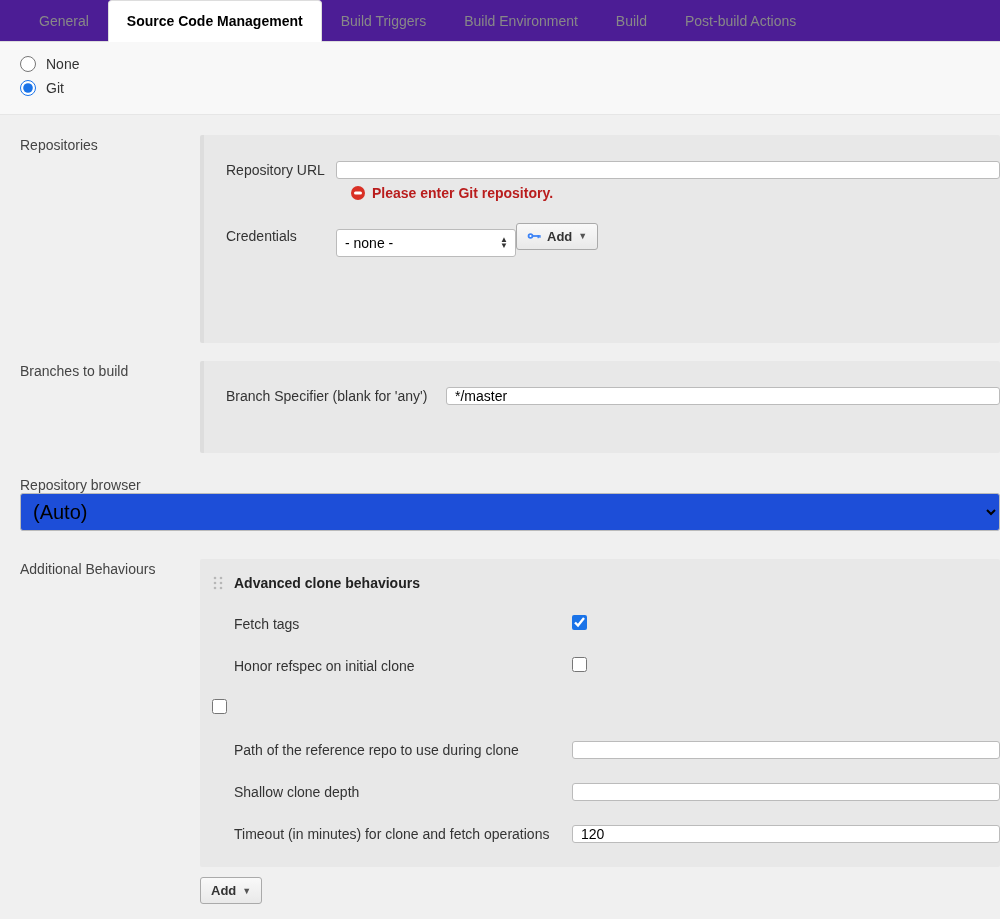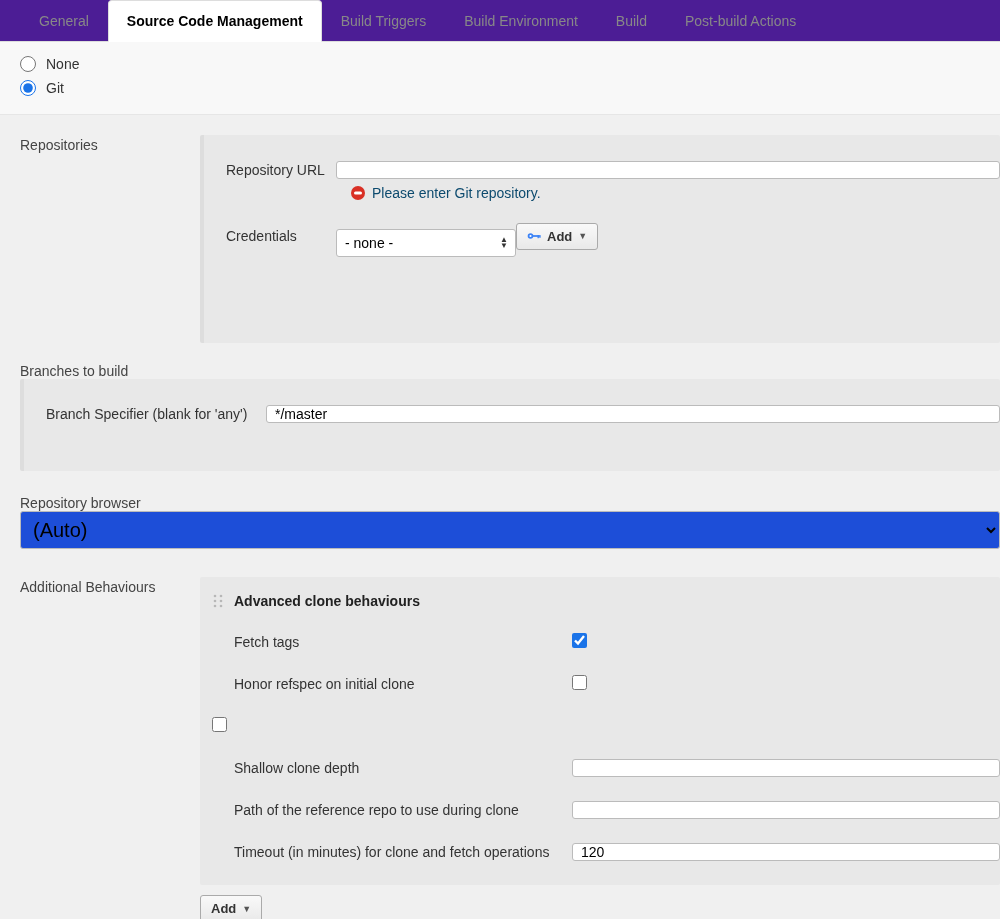--- a/index.html
+++ b/index.html
@@ -109,22 +109,22 @@
       padding-left: 124px;
       margin-top: -2px;
       margin-bottom: 6px;
     }
     .error-icon {
       width: 16px;
       height: 16px;
       flex-shrink: 0;
     }
     .error-text {
-      color: #0c4a6e;
-      font-weight: 400;
+      color: #b91c1c;
+      font-weight: 700;
     }
     .select-credentials {
       border: 1px solid #bbb;
       border-radius: 3px;
       padding: 5px 22px 5px 8px;
       font-size: 14px;
       background: #fff;
       width: 180px;
       appearance: none;
       position: relative;
@@ -292,21 +292,21 @@
           </svg>
           <span>Add</span>
           <span class="caret">▼</span>
         </button>
       </div>
       <div class="spacer-big"></div>
     </div>
   </div>
 </div>
 
-<div class="content" style="padding-top: 10px; flex-direction: column;">
+<div class="content" style="padding-top: 10px;">
   <div class="left-labels">
     <div class="label-text">Branches to build</div>
   </div>
   <div class="right-pane">
     <div class="panel" style="padding-bottom: 40px;">
       <div class="panel-inner-row">
         <div class="panel-label-wide">Branch Specifier (blank for 'any')</div>
         <input type="text" class="flex-fill" value="*/master" style="">
       </div>
     </div>
@@ -356,28 +356,28 @@
         </div>
       </div>
 
       <div class="behaviour-row">
         <div class="behaviour-control">
           <input type="checkbox" style="">
         </div>
       </div>
 
       <div class="behaviour-row">
+        <div class="behaviour-label">Path of the reference repo to use during clone</div>
+        <div class="behaviour-control">
+          <input type="text" value="" style="">
+        </div>
+      </div>
+
+      <div class="behaviour-row">
         <div class="behaviour-label">Shallow clone depth</div>
-        <div class="behaviour-control">
-          <input type="text" value="" style="">
-        </div>
-      </div>
-
-      <div class="behaviour-row">
-        <div class="behaviour-label">Path of the reference repo to use during clone</div>
         <div class="behaviour-control">
           <input type="text" value="" style="">
         </div>
       </div>
 
       <div class="behaviour-row">
         <div class="behaviour-label">Timeout (in minutes) for clone and fetch operations</div>
         <div class="behaviour-control">
           <input type="text" value="120" style="">
         </div>

